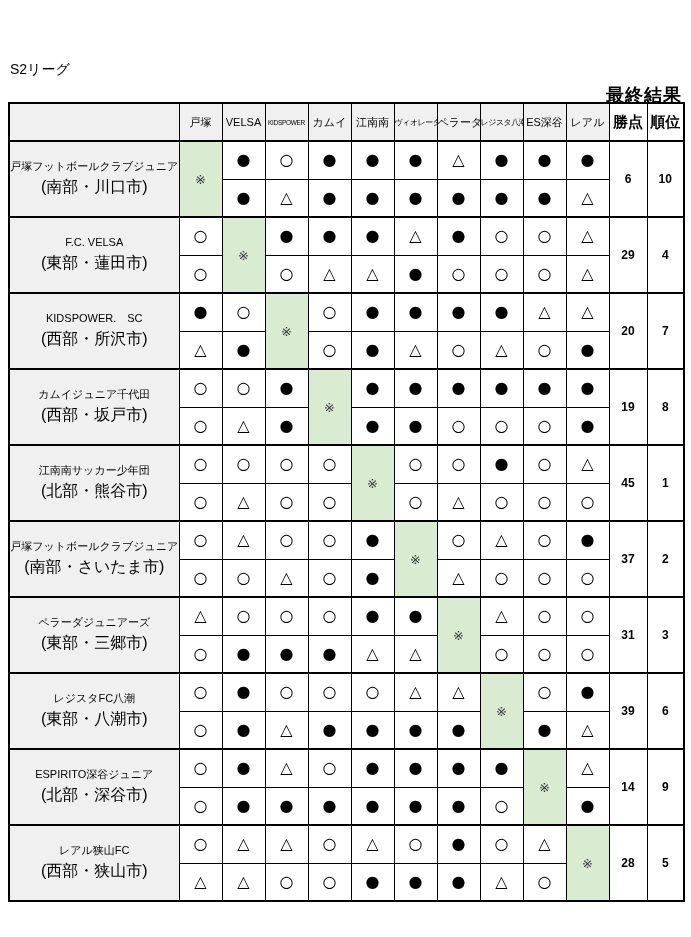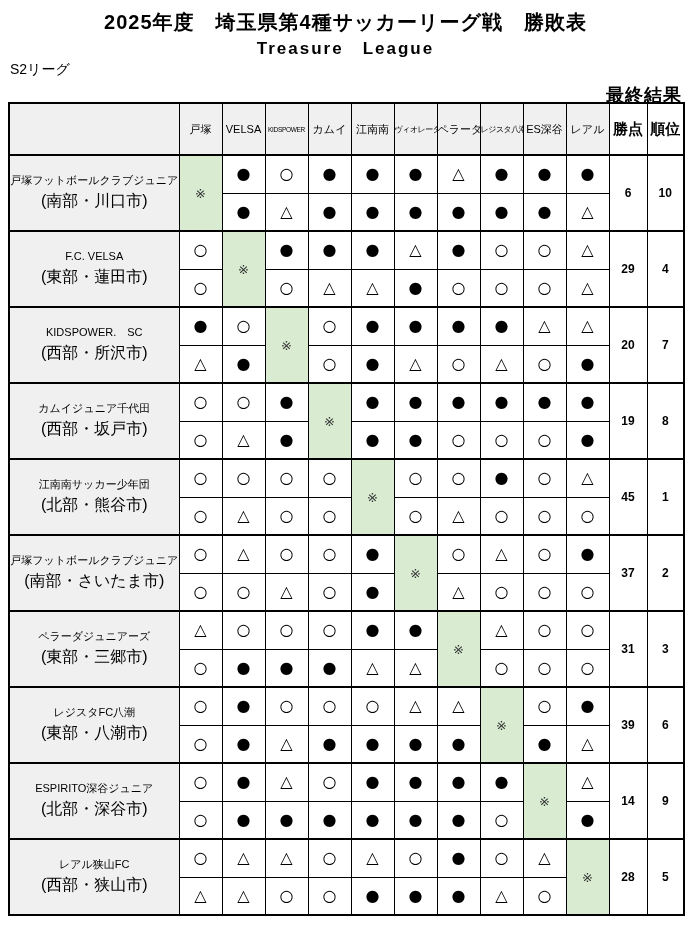--- a/index.html
+++ b/index.html
@@ -42,21 +42,21 @@
   col.c-name{width:170px;}
   col.c-opp{width:43px;}
   col.c-pts{width:38px;}
   col.c-rank{width:37px;}
   th,td{
     border:1.5px solid var(--border);
     text-align:center;vertical-align:middle;
     padding:0;overflow:hidden;
   }
   thead th{
-    height:52px;background:var(--head-bg);
+    height:38px;background:var(--head-bg);
     font-size:11px;font-weight:normal;white-space:nowrap;
   }
   thead th.hdr-sm{font-size:8px;letter-spacing:-0.5px;}
   thead th.hdr-xs{font-size:6.5px;letter-spacing:-0.3px;}
   thead th.pts-hdr,thead th.rank-hdr{
     background:#ffffff;font-size:15px;font-weight:bold;
   }
   tbody tr{height:38px;}
   tbody tr.row-top td{border-top:2.5px solid var(--border);}
   td.name-cell{
@@ -73,22 +73,20 @@
     background:var(--self-bg);
     font-family:"DejaVu Sans",sans-serif;
     font-size:13px;color:#333;
   }
   td.pts,td.rank{font-size:12px;font-weight:bold;}
 </style>
 </head>
 <body>
 
 <div class="page">
-  <div class="title">2025年度　埼玉県第4種サッカーリーグ戦　勝敗表</div>
-  <div class="subtitle">Treasure　League</div>
   <div class="league-label">S2リーグ</div>
   <div class="final-label">最終結果</div>
 
   <table class="results">
     <colgroup>
         <col class="c-name">
         <col class="c-opp">
         <col class="c-opp">
         <col class="c-opp">
         <col class="c-opp">

